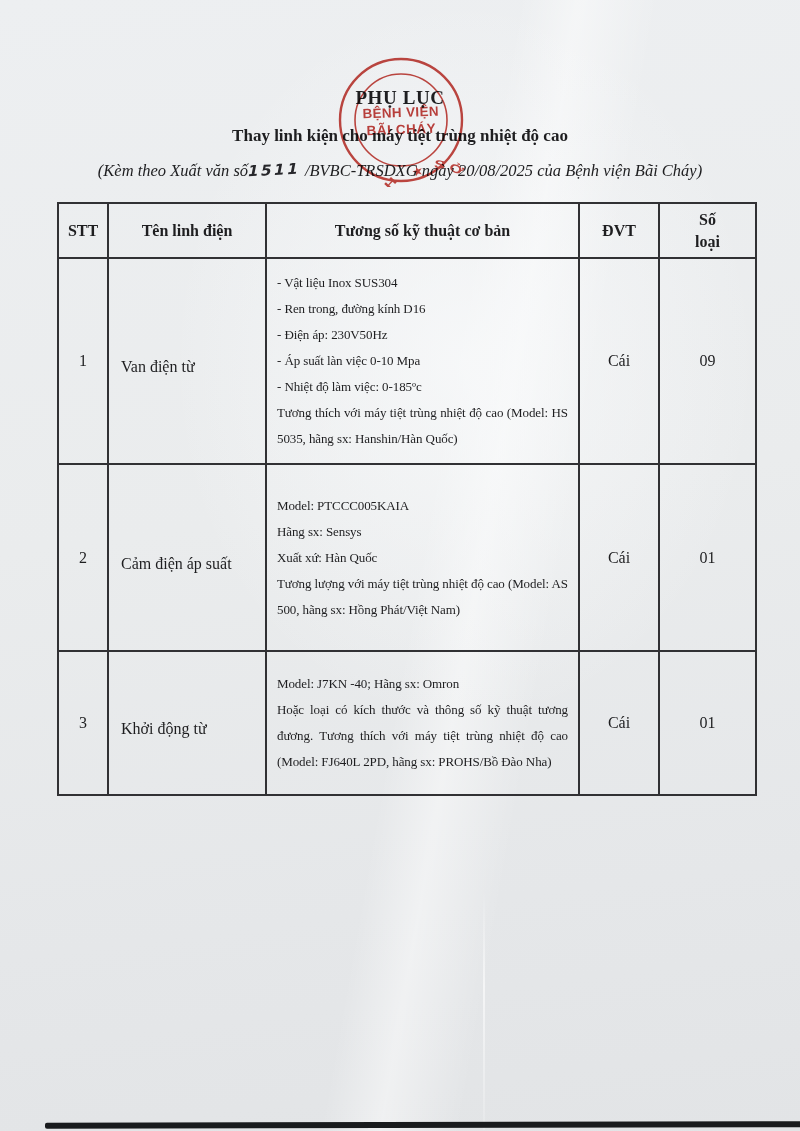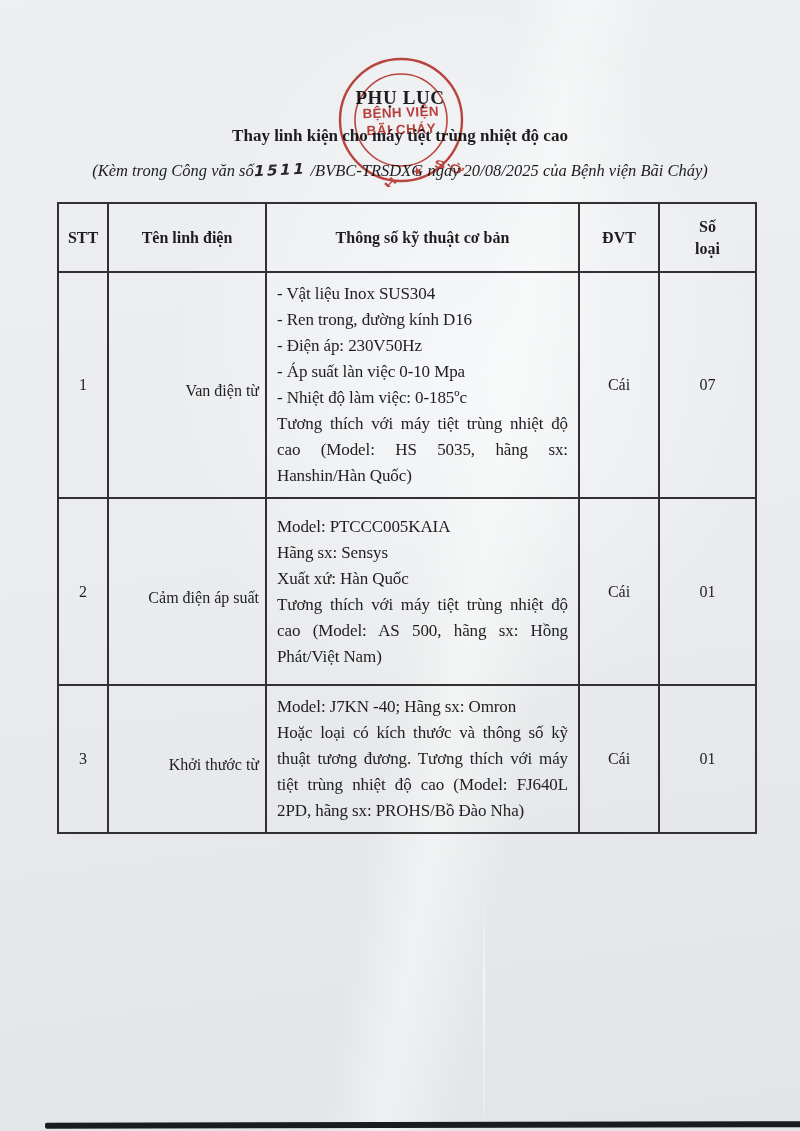--- a/index.html
+++ b/index.html
@@ -36,32 +36,32 @@
     border-collapse:collapse; table-layout:fixed;
   }
   .parts col.c-stt  { width:50px; }
   .parts col.c-name { width:158px; }
   .parts col.c-spec { width:313px; }
   .parts col.c-unit { width:80px; }
   .parts col.c-qty  { width:97px; }
   .parts th, .parts td {
     border:2px solid #313134; vertical-align:middle; background:transparent;
   }
-  .parts thead tr { height:69px; }
+  .parts thead tr { height:55px; }
   .parts th {
     font-size:16px; font-weight:bold; text-align:center;
     white-space:pre-line; line-height:22px; padding:2px;
   }
   .parts tbody tr.r1 { height:206px; }
   .parts tbody tr.r2 { height:187px; }
   .parts tbody tr.r3 { height:144px; }
   td.c-stt, td.c-unit, td.c-qty { text-align:center; font-size:16px; }
-  td.c-name { text-align:right; font-size:16px; padding:12px 6px 0 12px; }
+  td.c-name { text-align:left; font-size:16px; padding:12px 6px 0 12px; }
   td.c-spec {
-    font-size:17px; line-height:26px; padding:8px 10px;
+    font-size:13px; line-height:26px; padding:8px 10px;
     white-space:pre-line; text-align:justify; letter-spacing:-.1px;margin-top:34px;
   }
   
   .stamp {
     position:absolute; left:334px; top:53px; width:134px; height:134px;
     mix-blend-mode:multiply; opacity:.93; pointer-events:none;
   }
   .stamp text { font-family:"Liberation Sans", sans-serif; font-weight:bold; }
   
   .scan-bar {
@@ -74,66 +74,66 @@
     background:linear-gradient(180deg, rgba(255,255,255,0), rgba(255,255,255,.6) 40%, rgba(255,255,255,.15));
   }
 </style>
 </head>
 <body>
 
 <div class="page">
 
   <div class="title1">PHỤ LỤC</div>
   <div class="title2">Thay linh kiện cho máy tiệt trùng nhiệt độ cao</div>
-  <div class="refline"><span>(Kèm trong Công văn số</span><span class="hand">1511</span><span>/BVBC-TRSDXG ngày 20/08/2025 của Bệnh viện Bãi Cháy)</span></div>
+  <div class="refline"><span>(Kèm theo Xuất văn số</span><span class="hand">1511</span><span>/BVBC-TRSDXG ngày 20/08/2025 của Bệnh viện Bãi Cháy)</span></div>
 
   <table class="parts">
     <colgroup>
       <col class="c-stt">
         <col class="c-name">
         <col class="c-spec">
         <col class="c-unit">
         <col class="c-qty">
     </colgroup>
     <thead>
       <tr>
         <th>STT</th>
         <th>Tên linh điện</th>
-        <th>Thông số  kỹ thuật cơ bản</th>
+        <th>Tương số  kỹ thuật cơ bản</th>
         <th>ĐVT</th>
         <th>Số
 loại</th>
       </tr>
     </thead>
     <tbody>
       <tr class="r1">
         <td class="c-stt">1</td>
         <td class="c-name">Van điện từ</td>
         <td class="c-spec">- Vật liệu Inox SUS304
 - Ren trong, đường kính D16
 - Điện áp: 230V50Hz
 - Áp suất làn việc 0-10 Mpa
 - Nhiệt độ làm việc: 0-185ºc
 Tương thích với máy tiệt trùng nhiệt độ cao (Model: HS 5035, hãng sx: Hanshin/Hàn Quốc)</td>
         <td class="c-unit">Cái</td>
-        <td class="c-qty">07</td>
+        <td class="c-qty">09</td>
       </tr>
       <tr class="r2">
         <td class="c-stt">2</td>
         <td class="c-name">Cảm điện áp suất</td>
         <td class="c-spec">Model: PTCCC005KAIA
 Hãng sx: Sensys
 Xuất xứ: Hàn Quốc
-Tương thích với máy tiệt trùng nhiệt độ cao (Model: AS 500, hãng sx: Hồng Phát/Việt Nam)</td>
+Tương lượng với máy tiệt trùng nhiệt độ cao (Model: AS 500, hãng sx: Hồng Phát/Việt Nam)</td>
         <td class="c-unit">Cái</td>
         <td class="c-qty">01</td>
       </tr>
       <tr class="r3">
         <td class="c-stt">3</td>
-        <td class="c-name">Khởi thước từ</td>
+        <td class="c-name">Khởi động từ</td>
         <td class="c-spec">Model: J7KN -40; Hãng sx: Omron
 Hoặc loại có kích thước và thông số kỹ thuật tương đương. Tương thích với máy tiệt trùng nhiệt độ cao (Model: FJ640L 2PD, hãng sx: PROHS/Bồ Đào Nha)</td>
         <td class="c-unit">Cái</td>
         <td class="c-qty">01</td>
       </tr>
     </tbody>
   </table>
 
   <svg class="stamp" viewBox="0 0 134 134" xmlns="http://www.w3.org/2000/svg">
     <g transform="translate(67,67)" stroke="#c23a33" fill="none">

